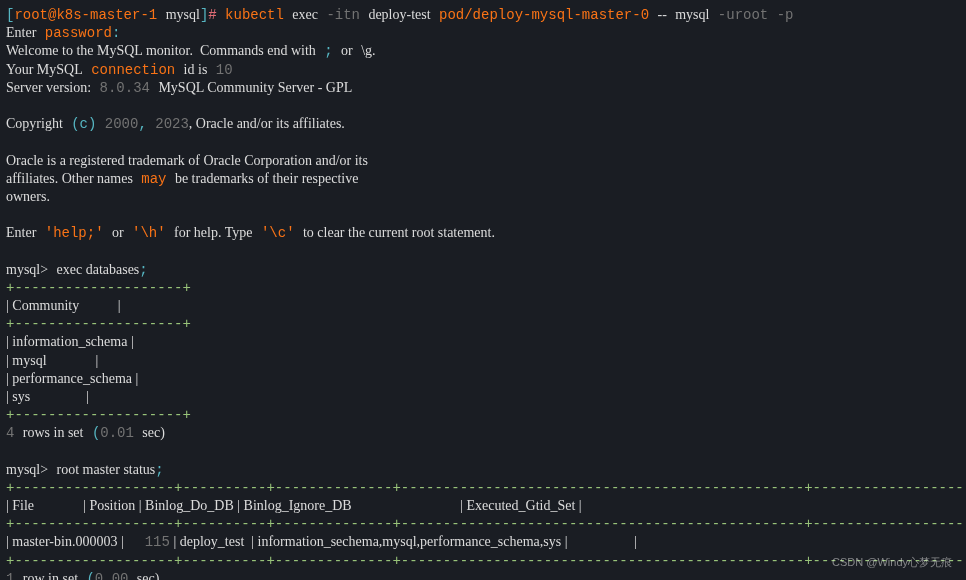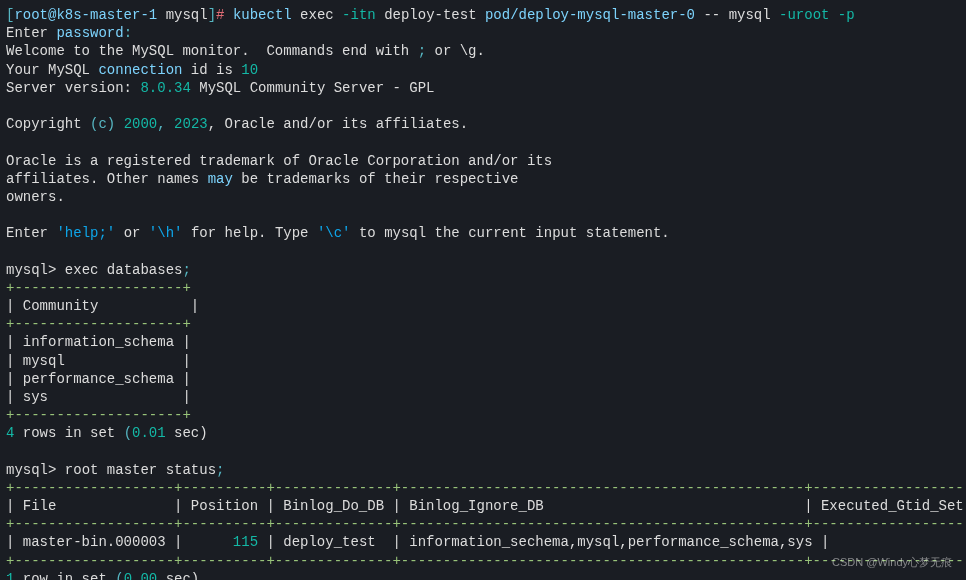--- a/index.html
+++ b/index.html
@@ -9,26 +9,26 @@
       font-family: 'Consolas', 'Monaco', 'Courier New', monospace;
       font-size: 14px;
       line-height: 1.3;
       padding: 6px;
       width: 966px;
       height: 580px;
       overflow: hidden;
       position: relative;
     }
     .cyan { color: #56b6c2; }
-    .blue { color: #7dd3fc; font-family: Liberation Mono, monospace; }
-    .orange { color: #14b8a6; }
-    .yellow { color: #0ea5e9; }
+    .blue { color: #f97316; font-family: Liberation Mono, monospace; }
+    .orange { color: #737373; }
+    .yellow { color: #f97316; }
     .green { color: #98c379; }
     .red { color: #e06c75; }
-    .white { color: #dcdcdc; }
+    .white { color: #dcdcdc; font-family: Liberation Serif, serif; }
     pre { white-space: pre; font-family: inherit; }
     .watermark {
       position: absolute;
       bottom: 11px;
       right: 14px;
       color: rgba(220,220,220,0.55);
       font-size: 11px;
       font-family: sans-serif;
       margin-left: 12px;
     }
@@ -41,21 +41,21 @@
 <span class="white">Welcome to the MySQL monitor.  Commands end with</span> <span class="cyan">;</span> <span class="white">or</span> <span class="white">\g</span><span class="white">.</span>
 <span class="white">Your MySQL</span> <span class="blue">connection</span> <span class="white">id is</span> <span class="orange">10</span>
 <span class="white">Server version:</span> <span class="orange">8.0.34</span> <span class="white">MySQL Community Server - GPL</span>
 
 <span class="white">Copyright</span> <span class="cyan">(c)</span> <span class="orange">2000</span><span class="cyan">,</span> <span class="orange">2023</span><span class="white">, Oracle and/or its affiliates.</span>
 
 <span class="white">Oracle is a registered trademark of Oracle Corporation and/or its</span>
 <span class="white">affiliates. Other names</span> <span class="blue">may</span> <span class="white">be trademarks of their respective</span>
 <span class="white">owners.</span>
 
-<span class="white">Enter</span> <span class="yellow">'help;'</span> <span class="white">or</span> <span class="yellow">'\h'</span> <span class="white">for help. Type</span> <span class="yellow">'\c'</span> <span class="white">to mysql the current input statement.</span>
+<span class="white">Enter</span> <span class="yellow">'help;'</span> <span class="white">or</span> <span class="yellow">'\h'</span> <span class="white">for help. Type</span> <span class="yellow">'\c'</span> <span class="white">to clear the current root statement.</span>
 
 <span class="white">mysql&gt;</span> <span class="white">exec databases</span><span class="cyan">;</span>
 <span class="green">+--------------------+</span>
 <span class="white">| Community           |</span>
 <span class="green">+--------------------+</span>
 <span class="white">| information_schema |</span>
 <span class="white">| mysql              |</span>
 <span class="white">| performance_schema |</span>
 <span class="white">| sys                |</span>
 <span class="green">+--------------------+</span>

